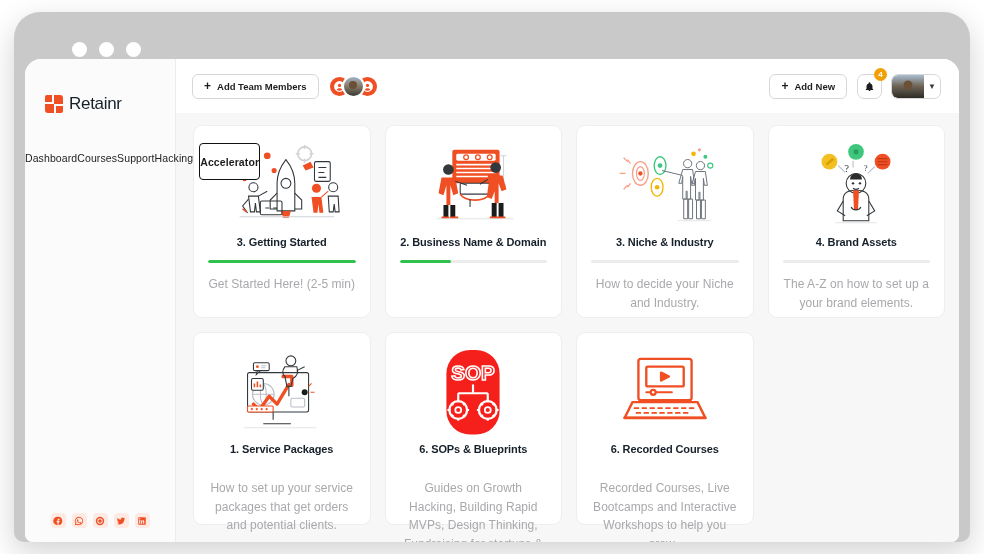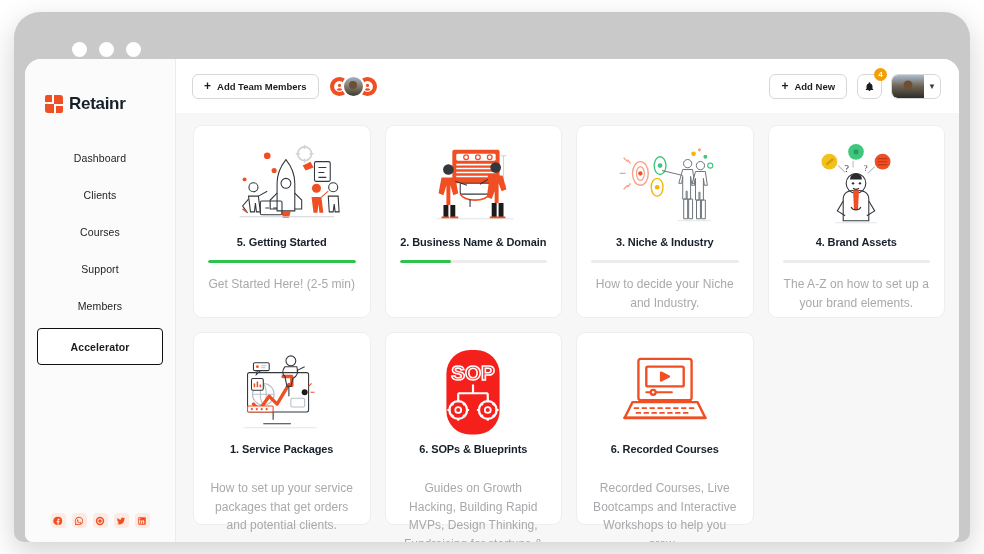--- a/index.html
+++ b/index.html
@@ -72,41 +72,41 @@
     position: absolute;
     background: #f04e23;
     display: block;
   }
   .brand-mark i:nth-child(1){ left:0; top:0; width:7px; height:7px; border-radius:2px 0 0 0; }
   .brand-mark i:nth-child(2){ right:0; top:0; width:9px; height:9px; border-radius:0 3px 0 0; }
   .brand-mark i:nth-child(3){ left:0; bottom:0; width:9px; height:9px; border-radius:0 0 0 3px; }
   .brand-mark i:nth-child(4){ right:0; bottom:0; width:7px; height:7px; border-radius:0 0 2px 0; }
   .brand-text {
     font-size: 17px;
-    font-weight: bold;
+    font-weight: normal;
     color: #16202a;
     letter-spacing: -.3px;
   }
 
-  .nav { margin-top: 18px; display: flex; flex-direction: column; }
+  .nav { margin-top: 18px; display: flex; flex-direction: row; }
   .nav-item {
     height: 37px;
     display: flex;
     align-items: center;
     justify-content: center;
     font-size: 10.5px;
     color: #1d1d1f;
     cursor: pointer;
     letter-spacing: .1px;
   }
   .nav-item.active {
     background: #ffffff;
     border: 1.5px solid #111111;
     border-radius: 4px;
-    margin: 4px 12px;
+    margin: 4px 6px;
     height: 37px;
     font-weight: 600;
   }
 
   .socials {
     position: absolute;
     bottom: 14px;
     left: 0;
     width: 100%;
     display: flex;
@@ -314,30 +314,27 @@
             <i></i>
         </span>
         <span class="brand-text">Retainr</span>
       </div>
 
       <nav class="nav">
         <div class="nav-item">
           <span>Dashboard</span>
         </div>
         <div class="nav-item">
-          <span>Clients</span>
-        </div>
-        <div class="nav-item">
           <span>Courses</span>
         </div>
         <div class="nav-item">
           <span>Support</span>
         </div>
         <div class="nav-item">
-          <span>Members</span>
+          <span>Hacking</span>
         </div>
         <div class="nav-item active">
           <span>Accelerator</span>
         </div>
       </nav>
 
       <div class="socials">
         <span class="soc">
           <svg viewBox="0 0 24 24">
               <path d="M12 2a10 10 0 1 0-1.2 19.9v-7h-2.2V12h2.2v-1.8c0-2.2 1.3-3.4 3.3-3.4.95 0 1.95.17 1.95.17v2.1h-1.1c-1.1 0-1.45.68-1.45 1.38V12h2.45l-.4 2.9h-2.05v7A10 10 0 0 0 12 2z"></path>
@@ -435,21 +432,21 @@
                 <path d="M105 58l7-6" stroke="#f04e23"></path>
                 <circle cx="117" cy="48" r="4.6"></circle>
                 <path d="M112 57h10l1 16h-4l-1-8-1 8h-4z"></path>
                 <rect x="43" y="62" width="22" height="14" rx="1.5"></rect>
                 <path d="M48 69h4M56 69h4"></path>
                 <path d="M22 78h96" stroke="#cfd3d6"></path>
                 <circle cx="27" cy="40" r="2" fill="#f04e23" stroke="none"></circle>
                 <path d="M25 70l4 3" stroke="#f04e23" stroke-width="1.6"></path>
               </svg>
             </div>
-            <div class="card-title">5. Getting Started</div>
+            <div class="card-title">3. Getting Started</div>
             <div class="progress">
               <span style="width:100%"></span>
             </div>
             <div class="card-desc">Get Started Here! (2-5 min)</div>
           </div>
 
           <div class="card">
             <div class="card-art">
               <svg viewBox="0 0 130 92" fill="none" stroke="#33383d" stroke-width="1.1">
                 <rect x="44" y="10" width="48" height="34" rx="2" fill="#f04e23" stroke="none"></rect>

